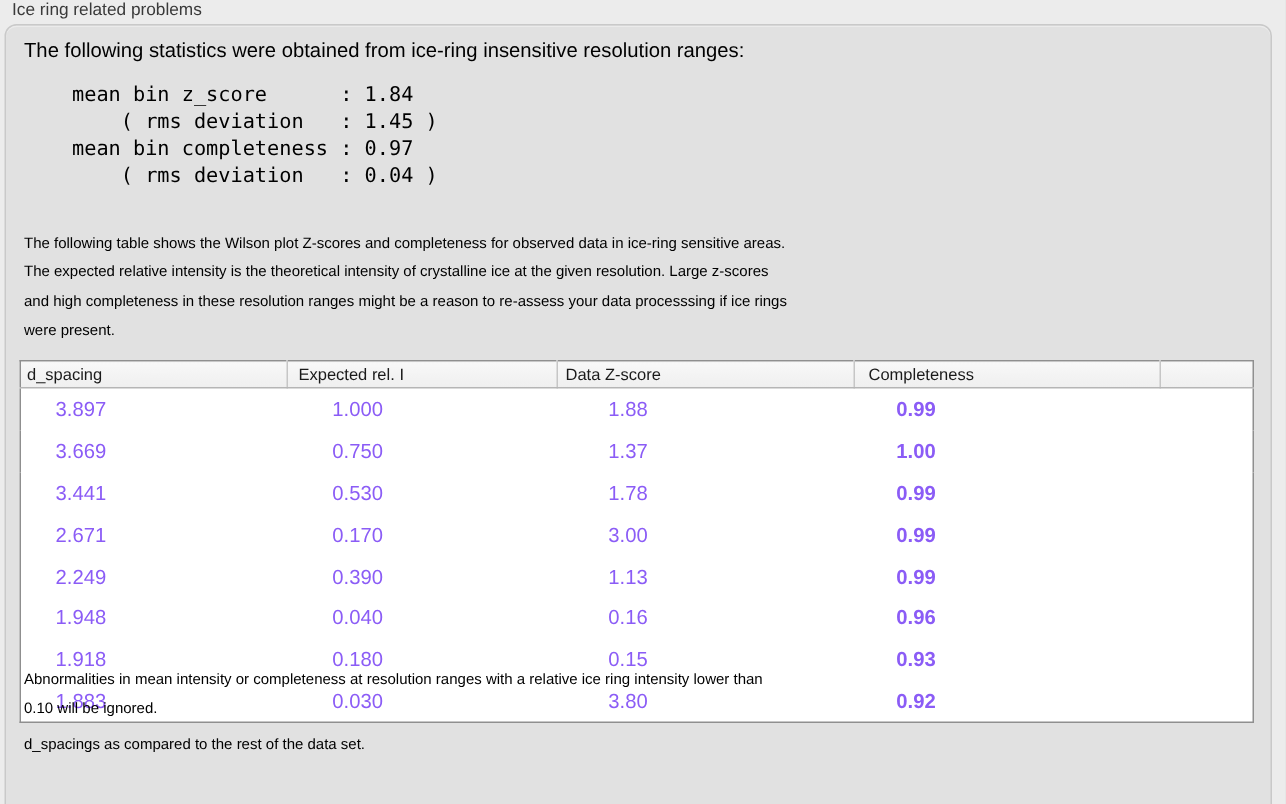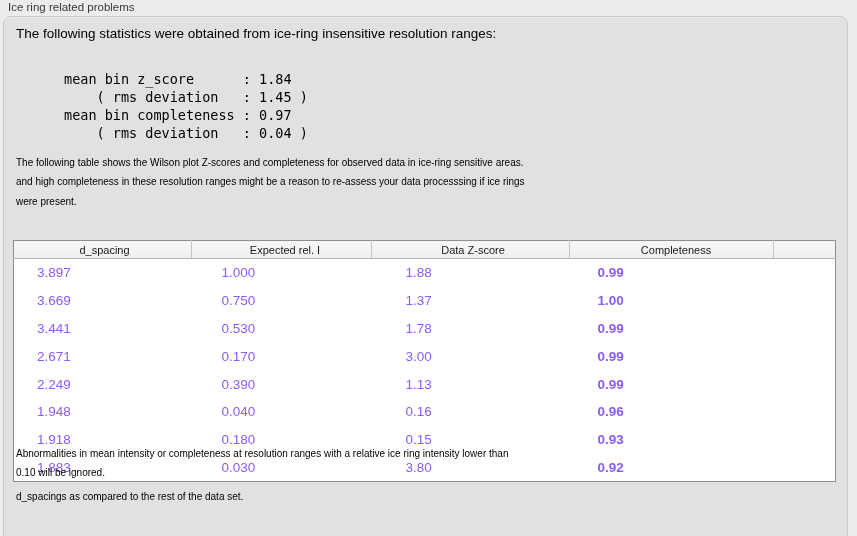--- a/index.html
+++ b/index.html
@@ -27,21 +27,21 @@
     box-shadow: inset 0 1px 0 rgba(255,255,255,0.35);
   }
 
   .intro {
     position: absolute; left: 16px; top: 24px;
     font-size: 13.5px; line-height: 19px; color: #000;
   }
 
   .stats-pre {
     position: absolute; left: 48px; top: 54px;
-    margin: 16px;
+    margin: 0;
     font-family: "DejaVu Sans Mono", monospace;
     font-size: 13.5px; line-height: 18px; color: #000;
   }
 
   .para {
     position: absolute; left: 16px;
     font-size: 10px; line-height: 19.3px; color: #000;
   }
   .para-desc { top: 153px; }
   .para-note { top: 444px; }
@@ -60,21 +60,21 @@
   table.icering-table col.c2 { width: 180px; }
   table.icering-table col.c3 { width: 198px; }
   table.icering-table col.c4 { width: 204px; }
   table.icering-table col.c5 { width: auto; }
 
   table.icering-table th {
     height: 17px;
     background: linear-gradient(#f8f8f8, #efefef);
     border-bottom: 1px solid #b5b5b5;
     font-size: 11px; font-weight: normal;
-    text-align: center; color: #1a1a1a;
+    text-align: left; color: #1a1a1a;
     padding: 0 0 0 5px;
     white-space: nowrap; overflow: hidden;
   }
   table.icering-table th:not(:last-child) { border-right: 1px solid #c6c6c6; }
   table.icering-table th:nth-child(1) { padding-left: 4px; }
   table.icering-table th:nth-child(2) { padding-left: 7px; }
   table.icering-table th:nth-child(3) { padding-left: 5px; }
   table.icering-table th:nth-child(4) { padding-left: 9px; }
 
   table.icering-table td {
@@ -99,20 +99,21 @@
 
   <div class="intro">The following statistics were obtained from ice-ring insensitive resolution ranges:</div>
 
   <pre class="stats-pre">mean bin z_score      : 1.84
     ( rms deviation   : 1.45 )
 mean bin completeness : 0.97
     ( rms deviation   : 0.04 )</pre>
 
   <div class="para para-desc">
     <div>The following table shows the Wilson plot Z-scores and completeness for observed data in ice-ring sensitive areas.</div>
+    <div>The expected relative intensity is the theoretical intensity of crystalline ice at the given resolution. Large z-scores</div>
     <div>and high completeness in these resolution ranges might be a reason to re-assess your data processsing if ice rings</div>
     <div>were present.</div>
   </div>
 
   <table class="icering-table">
     <colgroup>
       <col class="c1">
         <col class="c2">
         <col class="c3">
         <col class="c4">

